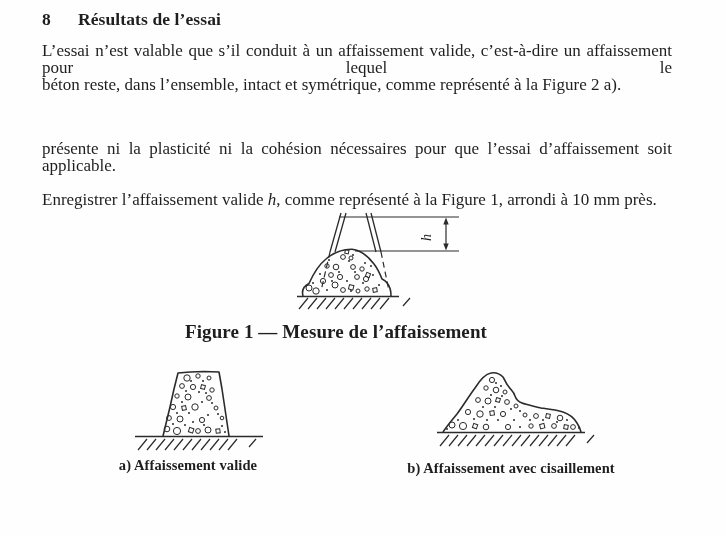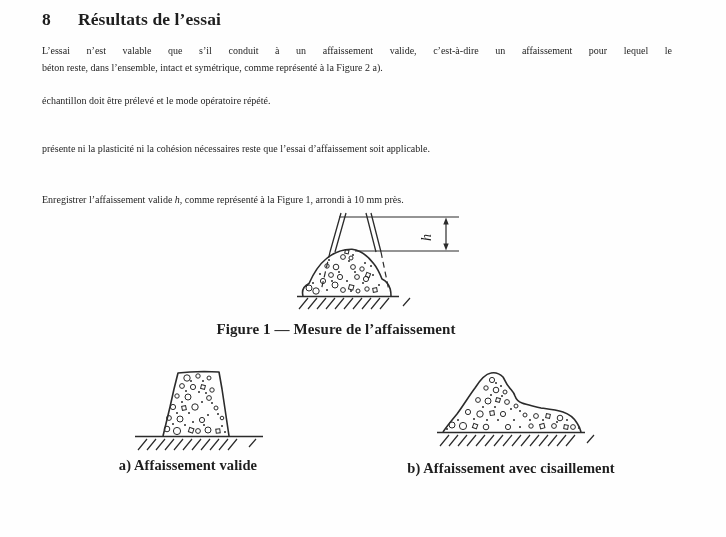--- a/index.html
+++ b/index.html
@@ -12,28 +12,28 @@
     overflow:hidden;
   }
   .heading{
     position:absolute;left:42px;top:9px;
     font-size:17.5px;font-weight:bold;letter-spacing:.1px;
     display:flex;
   }
   .heading .num{width:36px;}
   .para{
     position:absolute;left:42px;width:630px;
-    font-size:10px;line-height:17px;
+    font-size:17px;line-height:17px;
   }
   .line{text-align:justify;}
   .line.jl{text-align-last:justify;}
   .cap{
     position:absolute;
     font-weight:bold;text-align:center;
-    font-size:15px;letter-spacing:.1px;
+    font-size:19px;letter-spacing:.1px;
   }
   .subcap{font-size:14.5px;}
   .fig{position:absolute;}
   svg{display:block;}
   .drawline{stroke:#2b2b2b;fill:none;}
   .agg{stroke:#2b2b2b;fill:none;stroke-width:1;}
   .dot{fill:#2b2b2b;stroke:none;}
   .it{font-style:italic;}
 </style>
 </head>
@@ -45,25 +45,24 @@
     <span class="num">8</span>
     <span>Résultats de l’essai</span>
   </div>
 
   <div class="para" style="top:42px">
     <div class="line jl">L’essai n’est valable que s’il conduit à un affaissement valide, c’est-à-dire un affaissement pour lequel le</div>
     <div class="line">béton reste, dans l’ensemble, intact et symétrique, comme représenté à la Figure 2 a).</div>
   </div>
 
   <div class="para" style="top:92px">
-    <div class="line">échantillon doit être prélevé et le mode opératoire répété.</div>
   </div>
 
   <div class="para" style="top:140px">
-    <div class="line">présente ni la plasticité ni la cohésion nécessaires reste que l’essai d’affaissement soit applicable.</div>
+    <div class="line">présente ni la plasticité ni la cohésion nécessaires pour que l’essai d’affaissement soit applicable.</div>
   </div>
 
   <div class="para" style="top:191px">
     <div class="line"><span>Enregistrer l’affaissement valide </span><span class="it">h</span><span>, comme représenté à la Figure 1, arrondi à 10 mm près.</span></div>
   </div>
 
   <div class="fig" style="left:283px;top:211px">
     <svg width="185" height="102" viewBox="0 0 185 102">
 
       <path class="drawline" stroke-width="1.3" d="M58,2 L47,41 M63,2 L52,41 M83,2 L93,41 M88,2 L98,41"></path>

